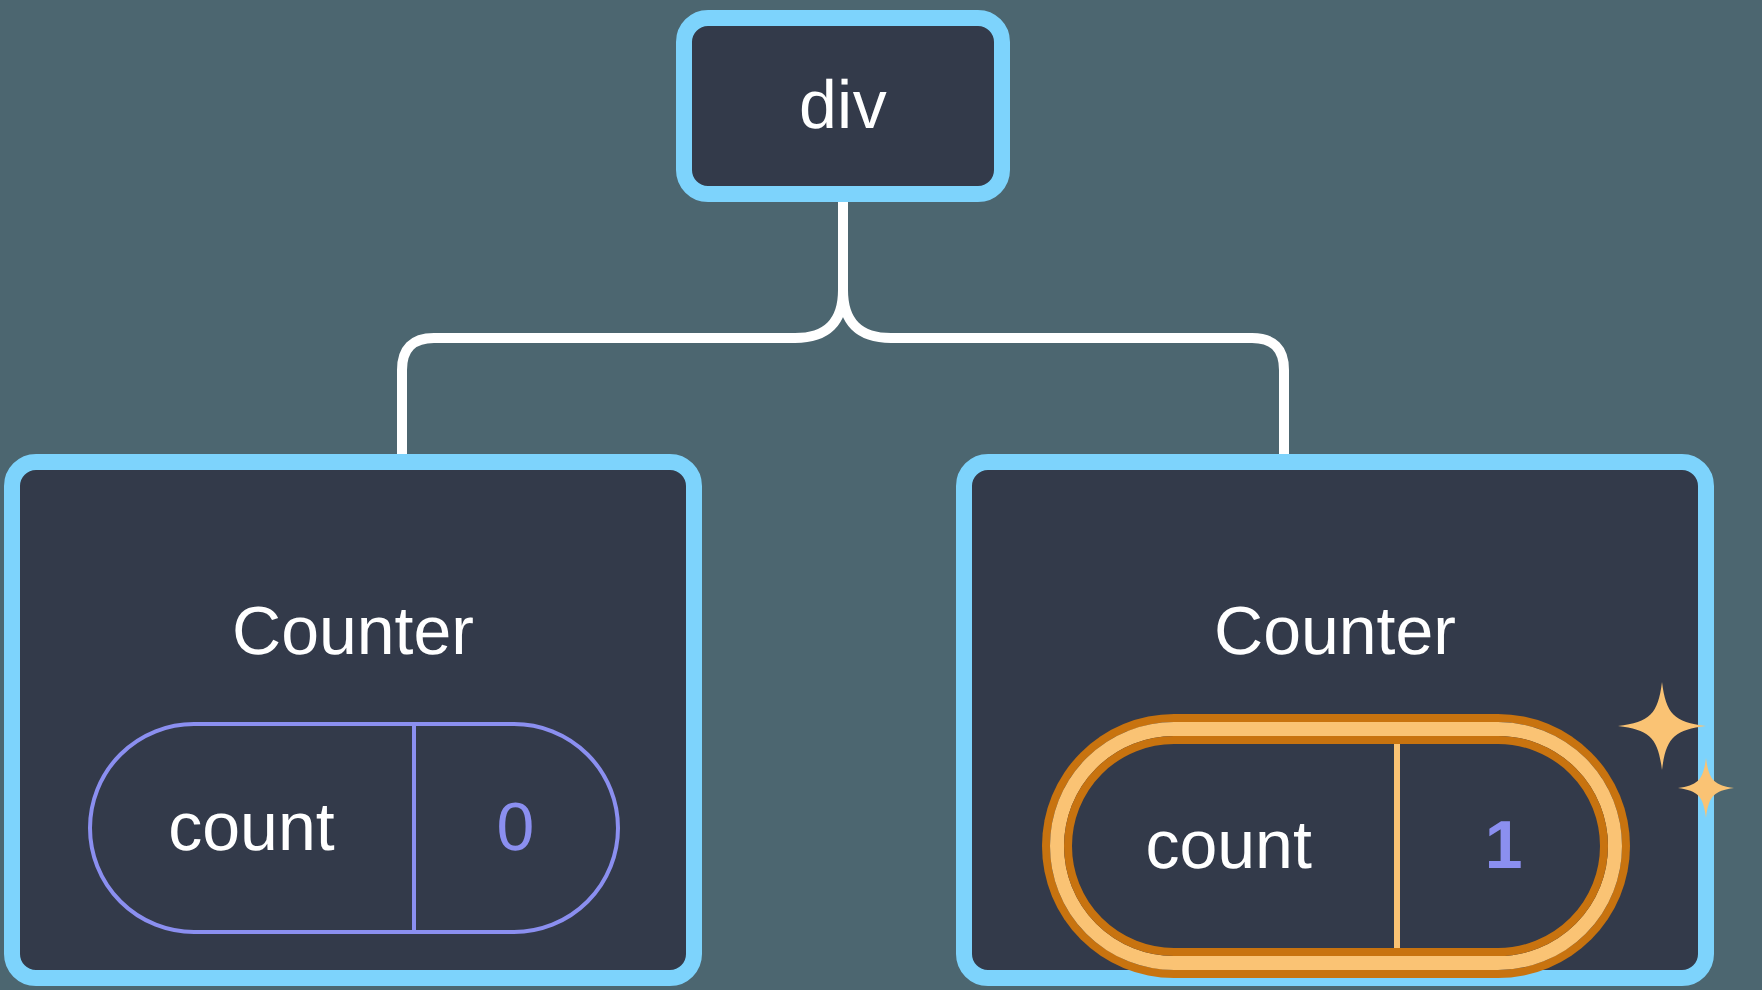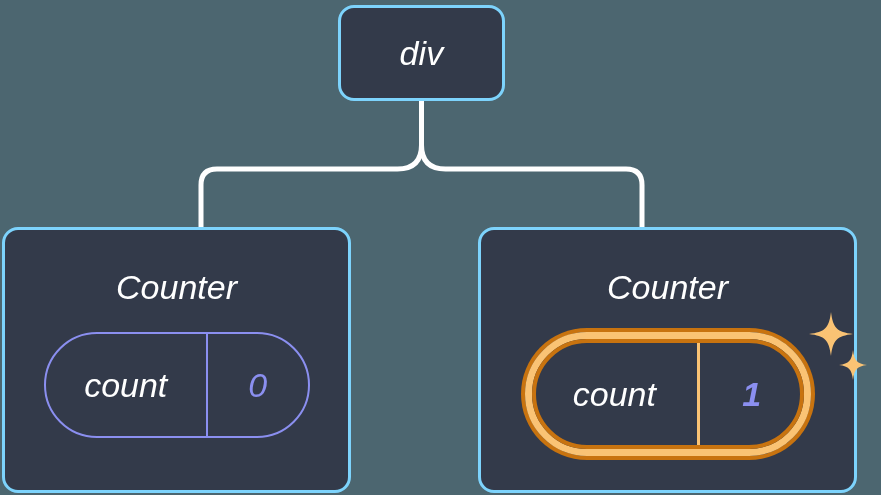--- a/index.html
+++ b/index.html
@@ -24,24 +24,23 @@
     top: 0;
     width: 881px;
     height: 495px;
     pointer-events: none;
   }
 
   
   .node {
     position: absolute;
     background: #333a4a;
-    border: 3px solid #7dd3fc;
+    border: 8px solid #7dd3fc;
     border-radius: 16px;
     box-sizing: border-box;
-    font-style: italic;
   }
   .node-root {
     left: 338px;
     top: 5px;
     width: 167px;
     height: 96px;
     display: flex;
     align-items: center;
     justify-content: center;
   }
@@ -59,21 +58,21 @@
   }
   .node-left  { left: 2px;   width: 349px; }
   .node-right { left: 478px; width: 379px; }
 
   .node-title {
     font-size: 34px;
     color: #ffffff;
     line-height: 1;
   }
   .node-child .node-title {
-    margin-top: 40px;
+    margin-top: 64px;
   }
 
   
   .pill-wrap {
     position: relative;
     margin-top: 28px;
   }
   .pill {
     position: relative;
     display: flex;

